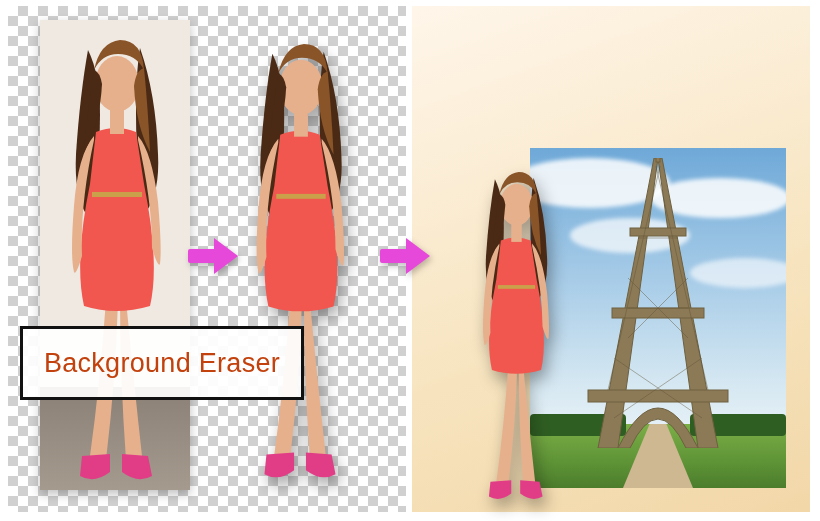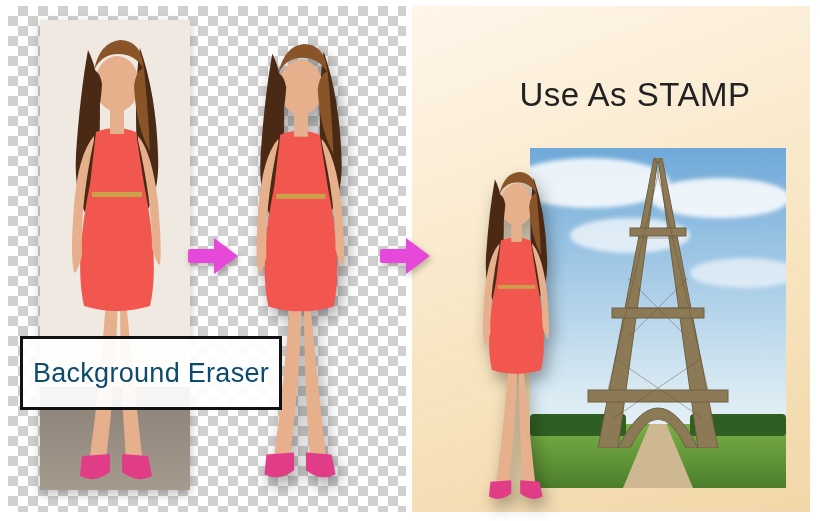--- a/index.html
+++ b/index.html
@@ -123,32 +123,32 @@
     position:absolute; left:50%; transform:translateX(-50%);
     bottom:40px;
     width:200px; height:290px;
   }
   .tower svg{width:100%;height:100%;display:block;}
 
   
   .plaque {
     position: absolute;
     left: 20px;
-    top: 336px;
-    width: 262px;
+    top: 326px;
+    width: 284px;
     height: 74px;
     background: rgba(255,255,255,.92);
     border: 3px solid #111;
     box-sizing: border-box;
     display: flex;
     align-items: center;
     justify-content: center;
     font-size: 27px;
     letter-spacing: .3px;
-    color: #0c4a6e;
+    color: #c2410c;
   }
   .headline {
     position: absolute;
     left: 480px;
     top: 76px;
     width: 310px;
     text-align: center;
     font-size: 33px;
     color: #222;
     letter-spacing: .5px;
@@ -306,15 +306,14 @@
     <rect x="2" y="13" width="28" height="14" rx="2"></rect>
     <polygon points="28,2 52,20 28,38"></polygon>
   </g>
 </svg>
     </div>
 
   <div class="plaque">
     <span>Background Eraser</span>
   </div>
 
-  <div class="headline">Use As STAMP</div>
 
 </div>
 
 </body></html>

